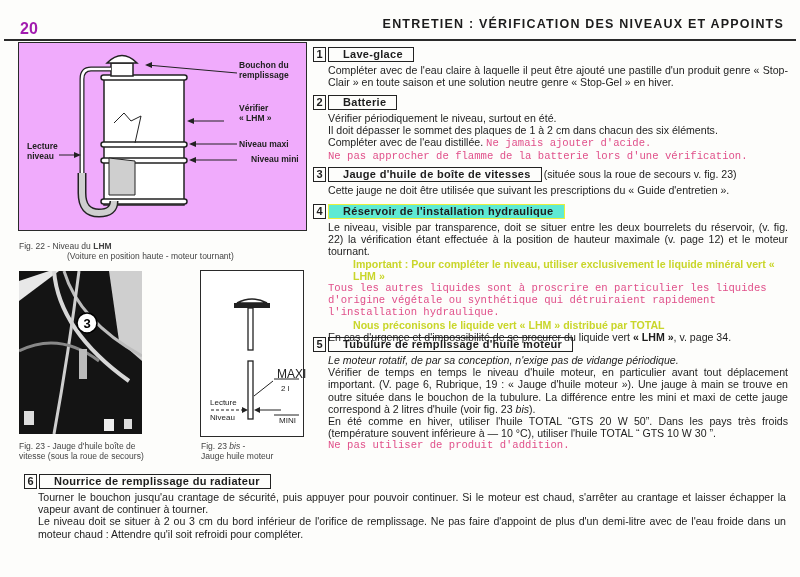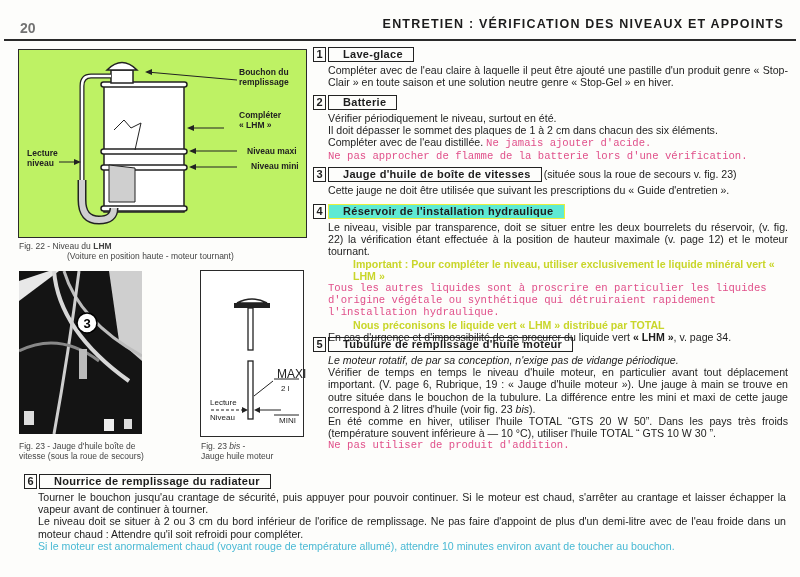--- a/index.html
+++ b/index.html
@@ -3,26 +3,26 @@
 <meta charset="utf-8">
 <style>
   html, body { margin: 0; padding: 0; }
   body {
     width: 800px; height: 577px; overflow: hidden;
     background: #fdfdfb;
     font-family: "Liberation Sans", sans-serif;
     color: #1d1d1d;
     position: relative;
   }
-  .page-num { position: absolute; left: 20px; top: 20px; font-size: 14px; font-weight: bold; color: #737373; }
+  .page-num { position: absolute; left: 20px; top: 20px; font-size: 16px; font-weight: bold; color: #a21caf; }
   .running-title { position: absolute; right: 16px; top: 17px; font-size: 12.5px; font-weight: bold; letter-spacing: 1.2px; color: #1c1c1c; padding-left: 6px; }
   .rule { position: absolute; left: 4px; right: 4px; top: 39px; height: 2px; background: #2a2a2a; }
 
   
-  .fig22 { position: absolute; left: 18px; top: 49px; width: 287px; height: 187px; border: 1.5px solid #2a2a2a; background: #bef264; }
+  .fig22 { position: absolute; left: 18px; top: 42px; width: 287px; height: 187px; border: 1.5px solid #2a2a2a; background: #f0abfc; }
   .fig22 svg { position: absolute; left: 0; top: 0; }
   .fig-caption { position: absolute; font-size: 8.5px; color: #444; line-height: 10px; }
   .fig-label { position: absolute; font-size: 8.5px; font-weight: bold; color: #222; line-height: 10px; text-align: left; }
 
   .photo { position: absolute; left: 19px; top: 271px; width: 123px; height: 163px; background: #151515; overflow: hidden; }
   .fig23bis { position: absolute; left: 200px; top: 270px; width: 102px; height: 165px; border: 1.5px solid #2a2a2a; background: #fff; }
 
   
   .sec { position: absolute; left: 313px; right: 12px; font-size: 10.6px; line-height: 12.2px; }
   .sec-head { display: flex; align-items: center; height: 15px; margin-bottom: 2px; }
@@ -79,24 +79,24 @@
     <line x1="218" y1="117" x2="172" y2="117" stroke="#222" stroke-width="1"></line>
     <polygon points="170,117 177,114 177,120" fill="#222"></polygon>
     <line x1="40" y1="112" x2="60" y2="112" stroke="#222" stroke-width="1"></line>
     <polygon points="62,112 55,109 55,115" fill="#222"></polygon>
   </svg>
   <div class="fig-label" style="left:220px; top:17px;">
     <div>Bouchon du</div>
     <div>remplissage</div>
   </div>
   <div class="fig-label" style="left:220px; top:60px;">
-    <div>Compléter</div>
+    <div>Vérifier</div>
     <div>« LHM »</div>
   </div>
-  <div class="fig-label" style="left:220px; top:96px;margin-left:8px;">Niveau maxi</div>
+  <div class="fig-label" style="left:220px; top:96px;">Niveau maxi</div>
   <div class="fig-label" style="left:220px; top:111px;padding-left:12px;">Niveau mini</div>
   <div class="fig-label" style="left:8px; top:98px;">
     <div>Lecture</div>
     <div>niveau</div>
   </div>
 </div>
 <div class="fig-caption" style="left:19px; top:241px;">
   <div><span>Fig. 22  -  Niveau du </span><b>LHM</b></div>
   <div style="padding-left:48px;">(Voiture en position haute  -  moteur tournant)</div>
 </div>
@@ -210,15 +210,14 @@
 </div>
 
 <div class="sec6">
   <div class="sec-head">
     <span class="num-box">6</span>
     <span class="title-box">Nourrice de remplissage du radiateur</span>
   </div>
   <div class="body">
     <p class="justify">Tourner le bouchon jusqu'au crantage de sécurité, puis appuyer pour pouvoir continuer. Si le moteur est chaud, s'arrêter au crantage et laisser échapper la vapeur avant de continuer à tourner.</p>
     <p class="justify">Le niveau doit se situer à 2 ou 3 cm du bord inférieur de l'orifice de remplissage. Ne pas faire d'appoint de plus d'un demi-litre avec de l'eau froide dans un moteur chaud : Attendre qu'il soit refroidi pour compléter.</p>
-    <p class="cyan">Si le moteur est anormalement chaud (voyant rouge de température allumé), attendre 10 minutes environ avant de toucher au bouchon.</p>
   </div>
 </div>
 
 </body></html>

